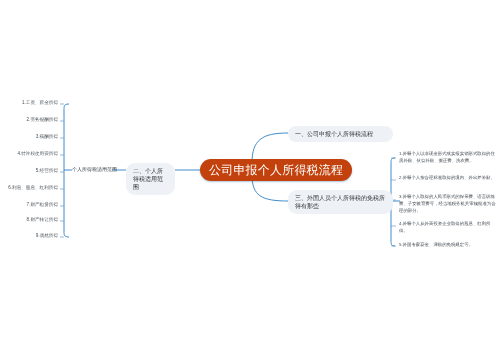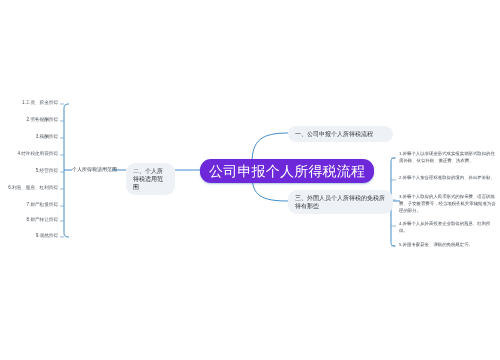--- a/index.html
+++ b/index.html
@@ -9,24 +9,24 @@
     font-family:"Liberation Sans","DejaVu Sans",sans-serif;
     position:relative;
   }
   #canvas{position:absolute;inset:0;}
   svg.links{position:absolute;left:0;top:0;width:500px;height:360px;pointer-events:none;}
 
   
   .node{position:absolute;box-sizing:border-box;}
 
   .central{
-    background:#6d28d9;
+    background:#c2410c;
     color:#ffffff;
     border-radius:11px;
-    font-size:14px;
+    font-size:12px;
     letter-spacing:.2px;
     line-height:1;
     padding:5px 9px;
     white-space:nowrap;
     box-shadow:0 1px 2px rgba(20,90,160,.35);
   }
 
   .pill{
     background:#eef1f5;
     color:#2b3137;

